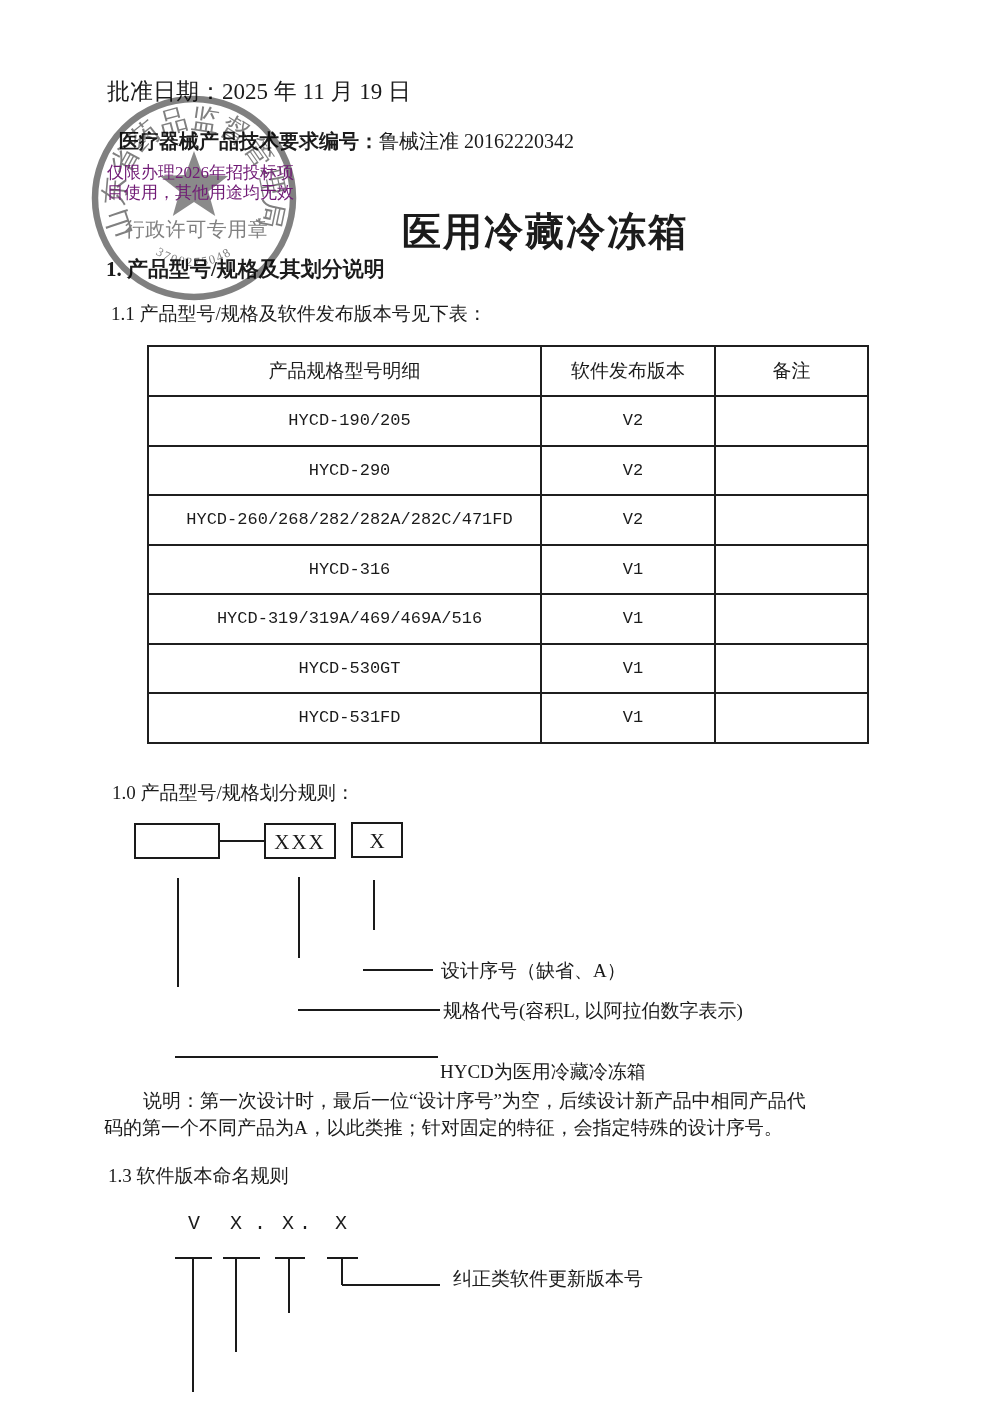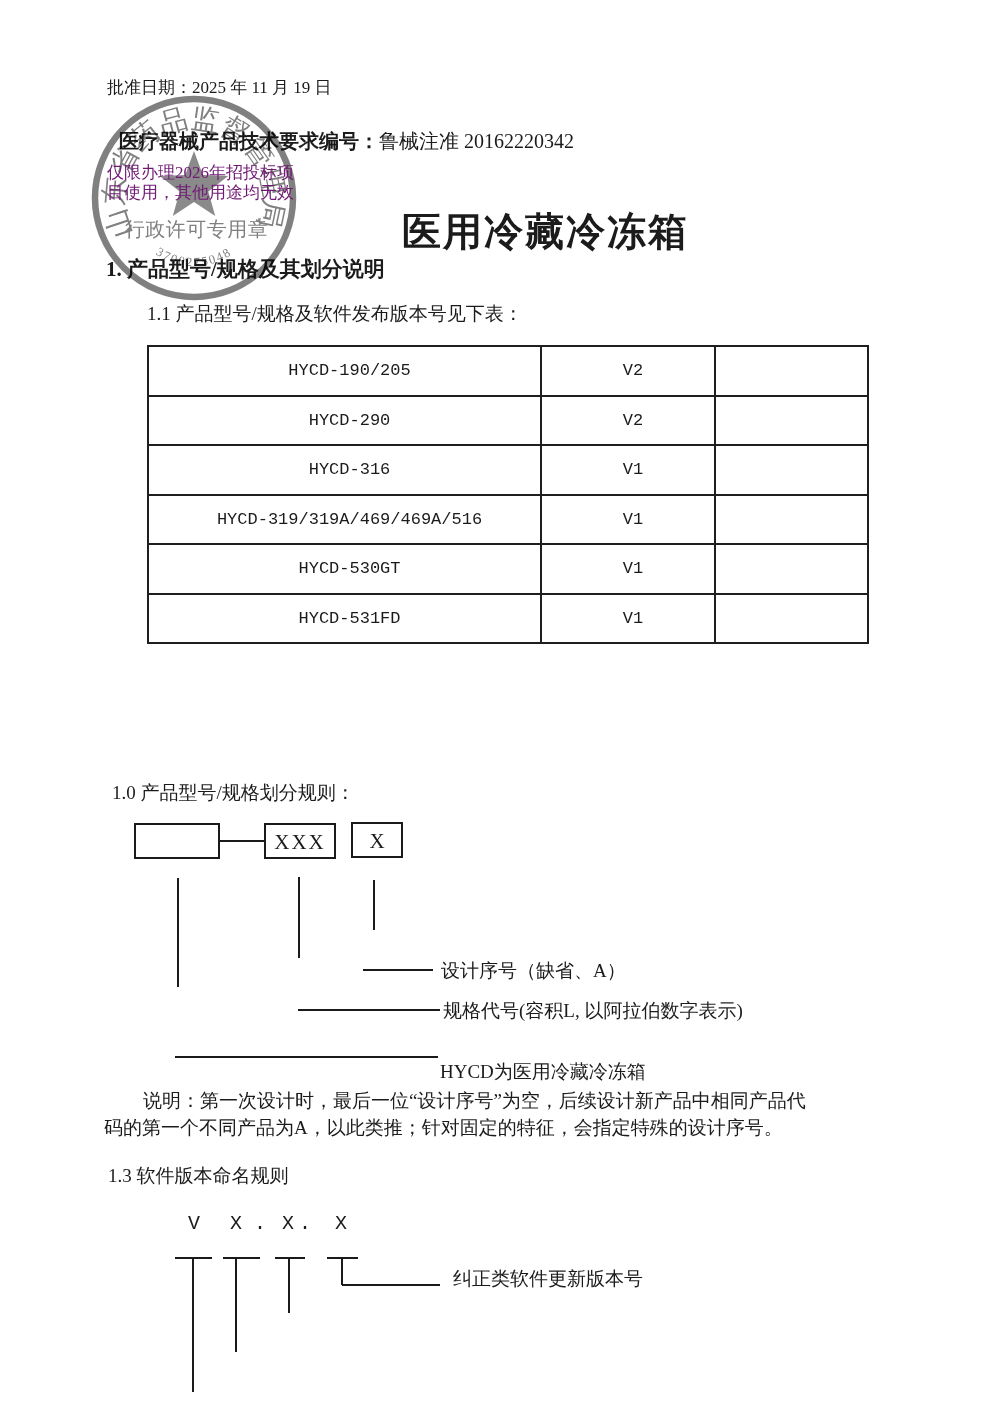--- a/index.html
+++ b/index.html
@@ -4,27 +4,27 @@
 <style>
   html,body { margin:0; padding:0; background:#e8e8e8; }
   .page {
     position:relative; width:990px; height:1401px; margin:0 auto;
     background:#ffffff; overflow:hidden;
     font-family:"Liberation Serif","DejaVu Serif",serif;
     color:#1b1b1b;
   }
   .abs { position:absolute; white-space:nowrap; }
 
-  .approval { left:107px; top:76px; font-size:17px; }
+  .approval { left:107px; top:76px; font-size:23px; }
   .docnum   { left:119px; top:128px; font-size:20px; }
   .docnum b { font-weight:bold; }
   .restrict { left:107px; top:163px; font-size:17px; line-height:20px; color:#701a75; z-index:5; }
   .title    { left:402px; top:189px; font-size:39px; font-weight:bold; letter-spacing:2px;margin-top:16px; }
   .h1       { left:106px; top:255px; font-size:21px; font-weight:bold; }
-  .s11      { left:111px; top:301px; font-size:19px;margin-left:36px; }
+  .s11      { left:111px; top:301px; font-size:19px; }
   .s12      { left:112px; top:780px; font-size:19px; }
   .s13      { left:108px; top:1163px; font-size:19px; }
 
   .stamp { left:90px; top:94px; width:210px; height:210px; z-index:4;
            mix-blend-mode:multiply; opacity:0.88; }
 
   table.models { position:absolute; left:147px; top:345px; width:720px;
     border-collapse:collapse; table-layout:fixed; }
   table.models th, table.models td { border:2px solid #1f1f1f; padding:0; }
   table.models th { font-weight:normal; font-size:19px; text-align:center;
@@ -86,27 +86,37 @@
 
   <div class="abs s11">1.1 产品型号/规格及软件发布版本号见下表：</div>
 
   <table class="models">
     <colgroup>
         <col style="width:393px">
         <col style="width:174px">
         <col style="width:153px">
       </colgroup>
     <tbody>
+        <tr>
+      <th>产品规格型号明细</th>
+      <th>软件发布版本</th>
+      <th>备注</th>
+    </tr>
     <tr>
       <td>HYCD-190/205</td>
       <td>V2</td>
       <td></td>
     </tr>
     <tr>
       <td>HYCD-290</td>
+      <td>V2</td>
+      <td></td>
+    </tr>
+    <tr>
+      <td>HYCD-260/268/282/282A/282C/471FD</td>
       <td>V2</td>
       <td></td>
     </tr>
     <tr>
       <td>HYCD-316</td>
       <td>V1</td>
       <td></td>
     </tr>
     <tr>
       <td>HYCD-319/319A/469/469A/516</td>

